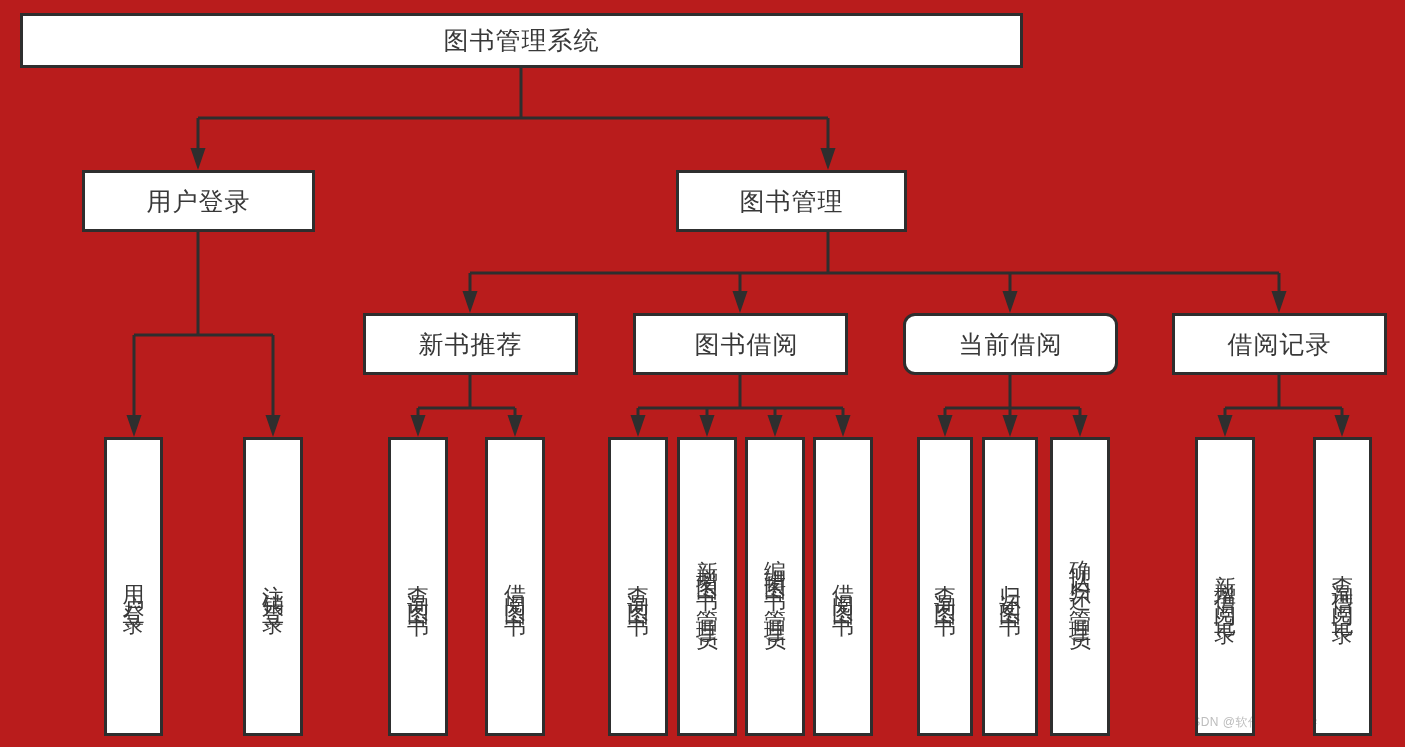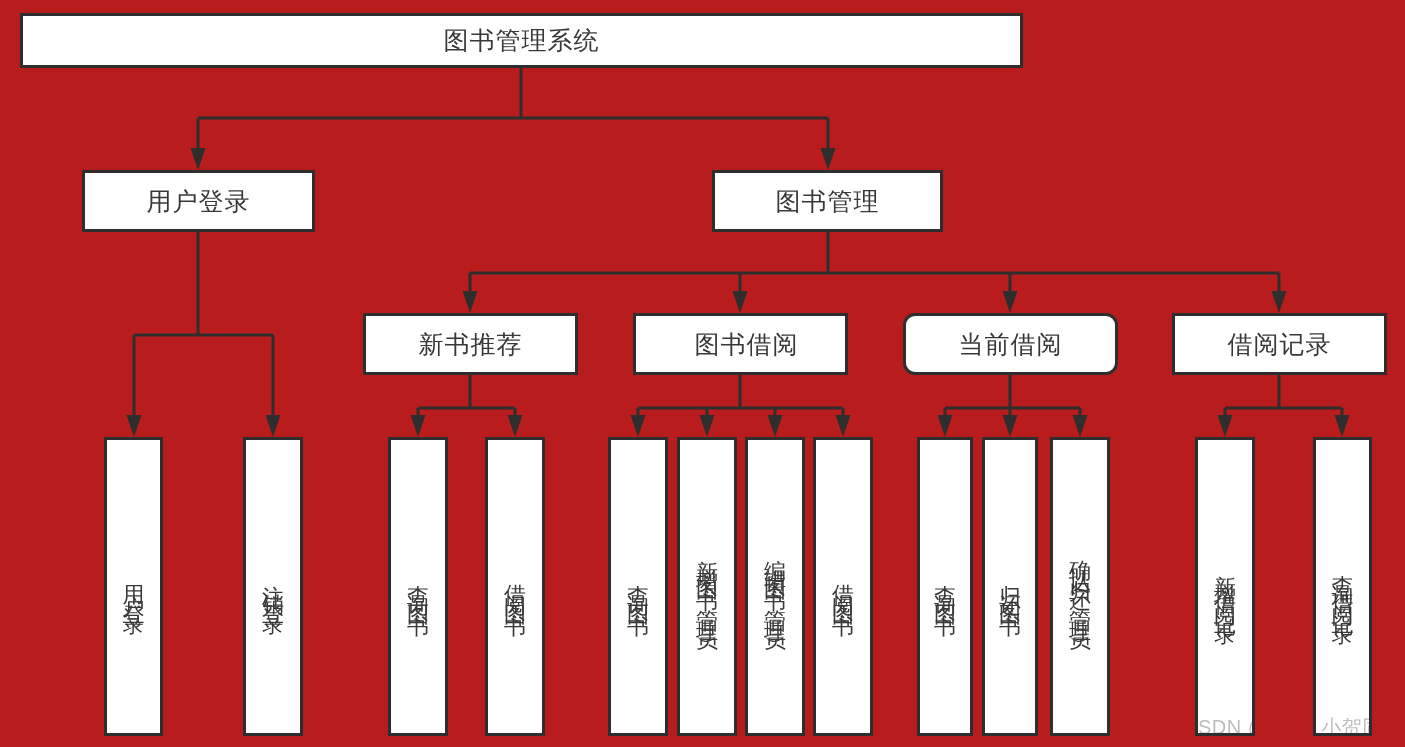--- a/index.html
+++ b/index.html
@@ -41,21 +41,21 @@
     letter-spacing: 10px;
     color: #383838;
     line-height: 1;
   }
   .leaf span { display: inline-block; }
   #watermark {
     position: absolute;
     left: 1183px;
     top: 714px;
     z-index: 3;
-    font-size: 20px;
+    font-size: 12px;
     color: #bdbdbd;
     letter-spacing: 0.5px;
     white-space: nowrap;
     mix-blend-mode: darken;
   }
 </style>
 </head>
 <body>
 
 <div id="canvas">
@@ -107,21 +107,21 @@
     </g>
   </svg>
 
   <div class="node hnode" style="left:20px; top:13px; width:1003px; height:55px;">
     <span>图书管理系统</span>
   </div>
 
   <div class="node hnode" style="left:82px; top:170px; width:233px; height:62px;">
     <span>用户登录</span>
   </div>
-  <div class="node hnode" style="left:712px; top:170px; width:231px; height:62px;">
+  <div class="node hnode" style="left:676px; top:170px; width:231px; height:62px;">
     <span>图书管理</span>
   </div>
 
   <div class="node hnode" style="left:363px; top:313px; width:215px; height:62px;">
     <span>新书推荐</span>
   </div>
   <div class="node hnode" style="left:633px; top:313px; width:215px; height:62px;padding-left:12px;">
     <span>图书借阅</span>
   </div>
   <div class="node hnode" style="left:903px; top:313px; width:215px; height:62px;border-radius:12px;">

